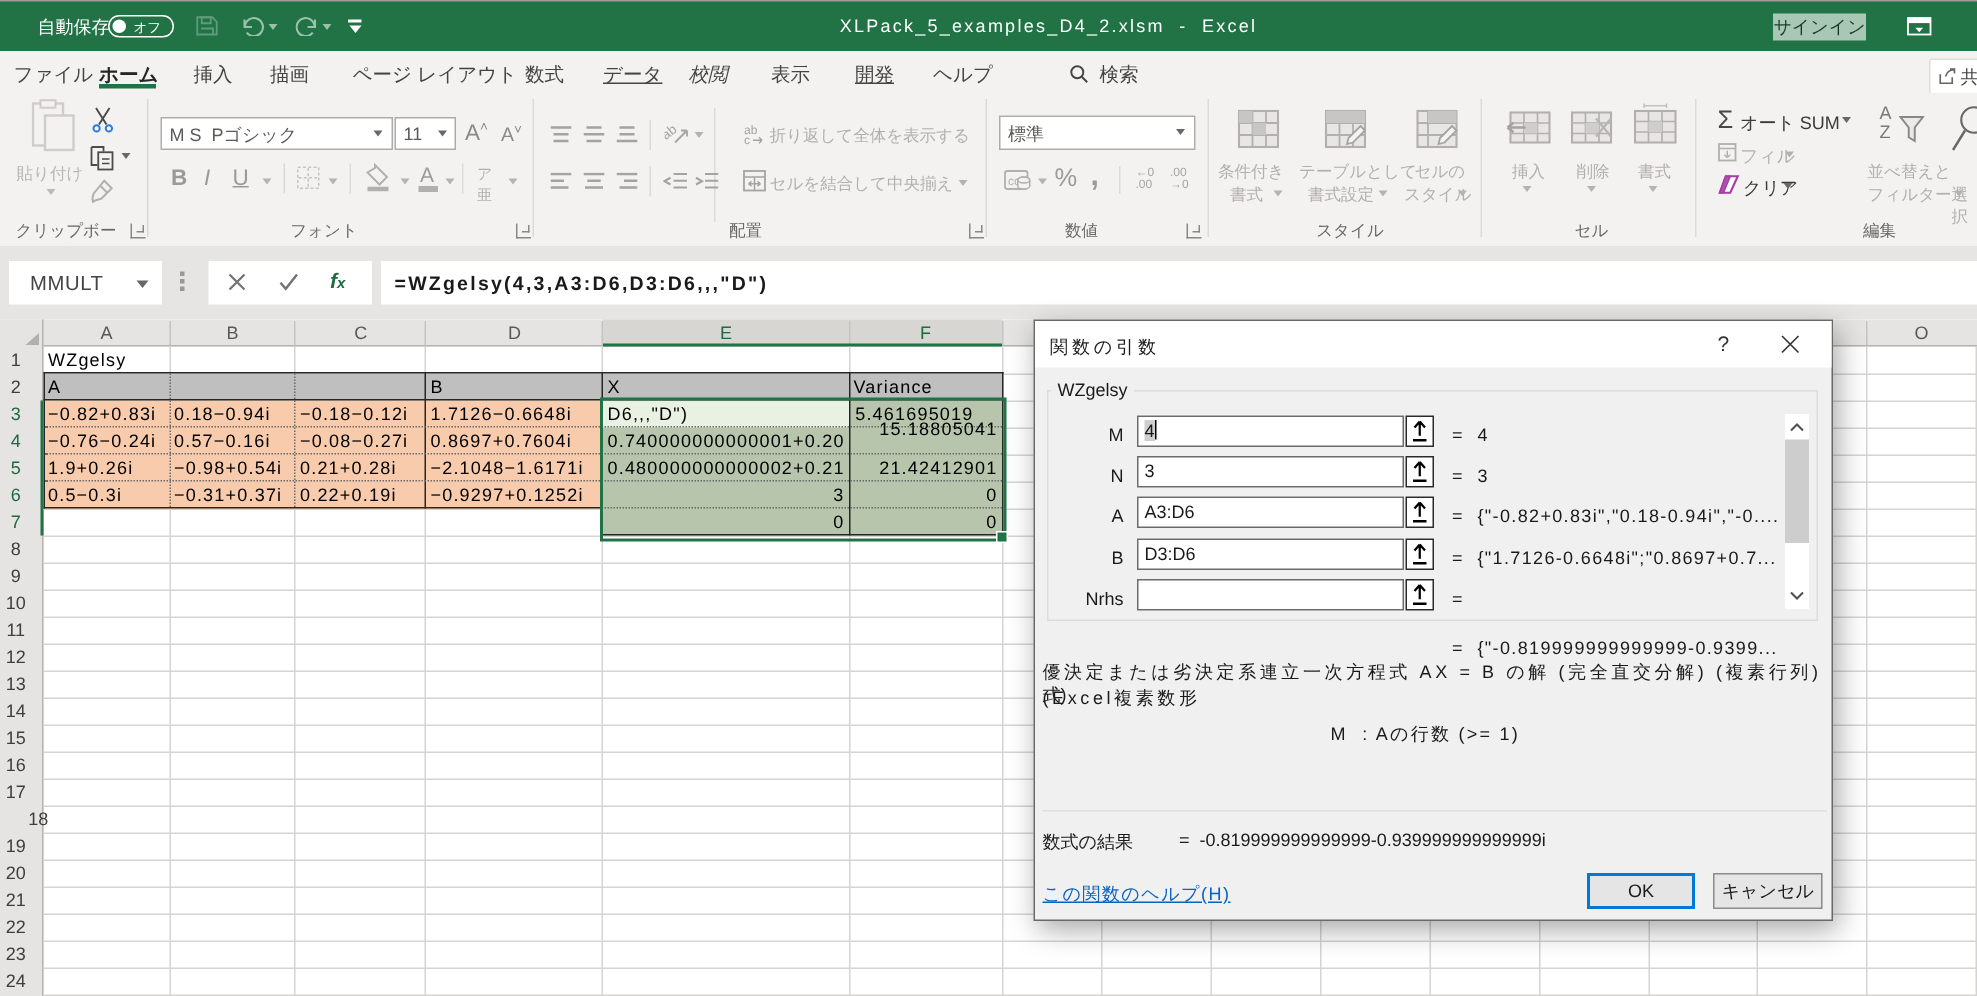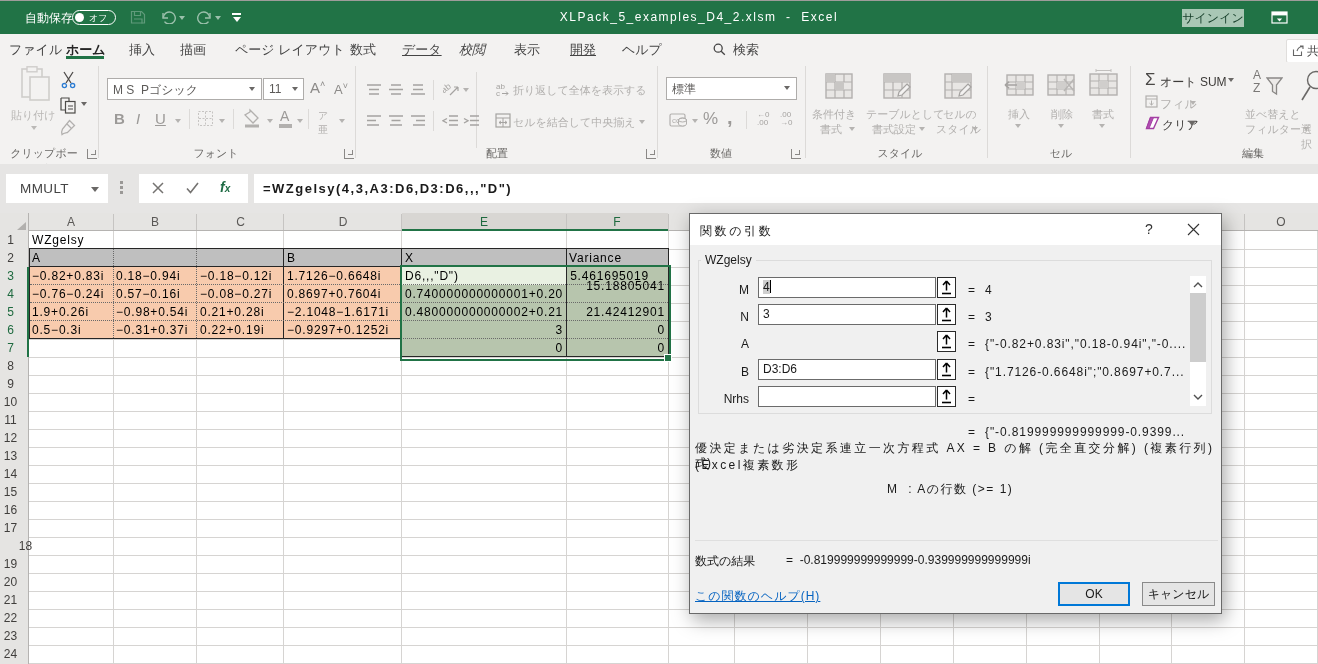--- a/index.html
+++ b/index.html
@@ -497,20 +497,21 @@
       </svg>
     <div class="ab" style="left:8px;top:46px;width:514px;height:154px;border:1px solid #dcdcdc;box-sizing:border-box;"></div>
     <div class="ab" style="left:11px;top:39px;background:#f0f0f0;padding:0 4px;">WZgelsy</div>
     <div class="dlabel" style="top:66px;">M</div>
     <div class="dlabel" style="top:93px;">N</div>
     <div class="dlabel" style="top:120px;">A</div>
     <div class="dlabel" style="top:148px;">B</div>
     <div class="dlabel" style="top:175px;">Nrhs</div>
     <div class="dinput" style="top:63px;"><span style="background:#cfcfcf;">4</span><span class="caret"></span></div>
     <div class="dinput" style="top:90px;">3</div>
+    <div class="dinput" style="top:117px;">A3:D6</div>
     <div class="dinput" style="top:145px;">D3:D6</div>
     <div class="dinput" style="top:172px;"></div>
     <div class="dref" style="top:63px;">
         <svg style="position:absolute;left:3px;top:2px;" width="11" height="15" viewBox="0 0 11 15">
           <path d="M5.5 1.5v9M5.5 1L2 5M5.5 1L9 5" stroke="#000" stroke-width="1.5" fill="none"></path>
           <path d="M1 13.5h9" stroke="#000" stroke-width="1.6"></path>
         </svg>
       </div>
     <div class="dref" style="top:90px;">
         <svg style="position:absolute;left:3px;top:2px;" width="11" height="15" viewBox="0 0 11 15">

